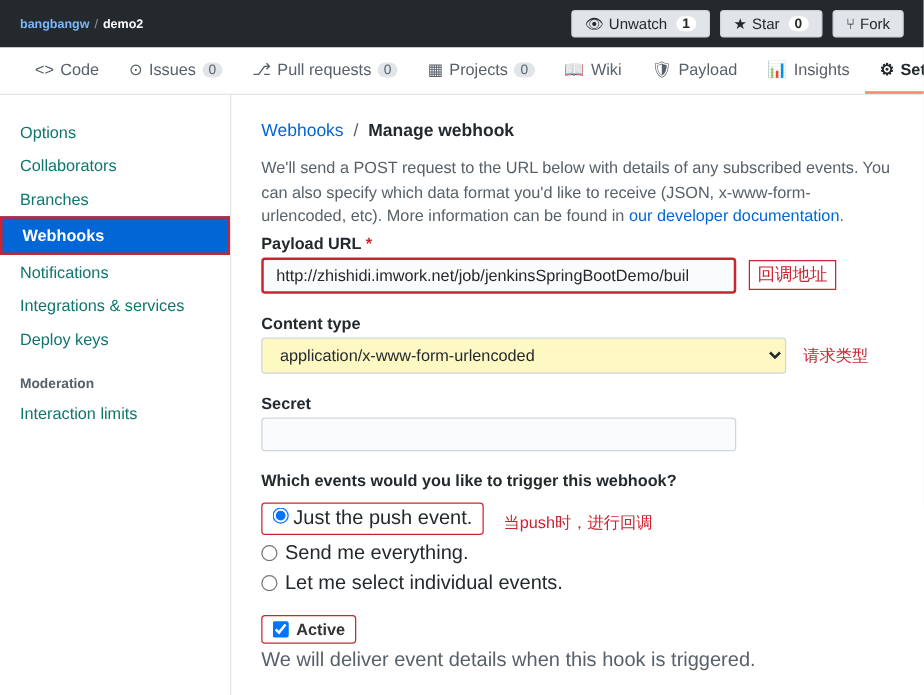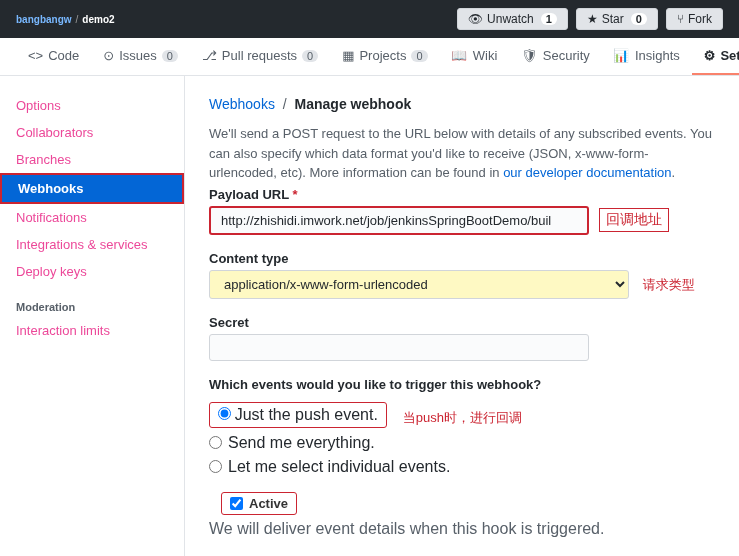--- a/index.html
+++ b/index.html
@@ -19,21 +19,21 @@
     .repo-nav { background: #fff; border-bottom: 1px solid #e1e4e8; padding: 0 16px; display: flex; gap: 0; }
     .repo-nav-item { padding: 10px 12px; font-size: 13px; color: #586069; text-decoration: none; display: flex; align-items: center; gap: 5px; border-bottom: 2px solid transparent; cursor: pointer; white-space: nowrap; }
     .repo-nav-item.active { color: #24292e; border-bottom-color: #f9826c; font-weight: 600; }
     .repo-nav-item .nav-count { background: #e1e4e8; border-radius: 20px; padding: 0 5px; font-size: 11px; }
 
     
     .main-layout { display: flex; background: #fff; min-height: 480px; }
 
     
     .sidebar { width: 185px; padding: 16px 0; border-right: 1px solid #e1e4e8; flex-shrink: 0; }
-    .sidebar-item { display: block; padding: 6px 16px; font-size: 13px; color: #ec4899; cursor: pointer; text-decoration: none; }
+    .sidebar-item { display: block; padding: 6px 16px; font-size: 13px; color: #0f766e; cursor: pointer; text-decoration: none; }
     .sidebar-item.active { background: #0366d6; color: #fff; border-radius: 0; font-weight: 600; }
     .sidebar-section-title { padding: 16px 16px 4px; font-size: 11px; font-weight: 600; color: #586069; text-transform: none; }
 
     
     .content { flex: 1; padding: 20px 24px; }
     .breadcrumb { font-size: 14px; margin-bottom: 12px; color: #586069; }
     .breadcrumb a { color: #0366d6; text-decoration: none; }
     .breadcrumb .sep { margin: 0 4px; }
     .breadcrumb .current { font-weight: 600; color: #24292e; text-align: center; }
 
@@ -51,21 +51,21 @@
     .radio-group input { cursor: pointer; }
     .radio-group label { font-size: 16px; color: #24292e; cursor: pointer; }
 
     .active-desc { font-size: 16px; color: #586069; margin-top: 4px; }
     .red-box { border: 2px solid #cb2431; border-radius: 3px; }
     .annotation-text { color: #cb2431; font-size: 13px; font-weight: 500; white-space: nowrap; }
 
     
     .url-row { display: flex; align-items: center; gap: 10px; }
     .events-row { display: flex; align-items: center; gap: 10px; }
-    .active-row { display: flex; align-items: center; gap: 10px; margin-left: 12px; }
+    .active-row { display: flex; align-items: center; gap: 10px; }
 
     .push-box { border: 1.5px solid #cb2431; padding: 3px 6px; border-radius: 3px; display: inline-block; }
   </style>
 </head>
 <body>
 
 <div class="header">
   <div class="header-repo">
     <span class="owner">bangbangw</span>
     <span class="slash">/</span>
@@ -108,21 +108,21 @@
     <span>▦</span>
     <span>Projects</span>
     <span class="nav-count">0</span>
   </a>
   <a class="repo-nav-item">
     <span>📖</span>
     <span>Wiki</span>
   </a>
   <a class="repo-nav-item">
     <span>🛡</span>
-    <span>Security</span>
+    <span>Payload</span>
   </a>
   <a class="repo-nav-item">
     <span>📊</span>
     <span>Insights</span>
   </a>
   <a class="repo-nav-item active">
     <span>⚙</span>
     <span>Settings</span>
   </a>
 </div>

